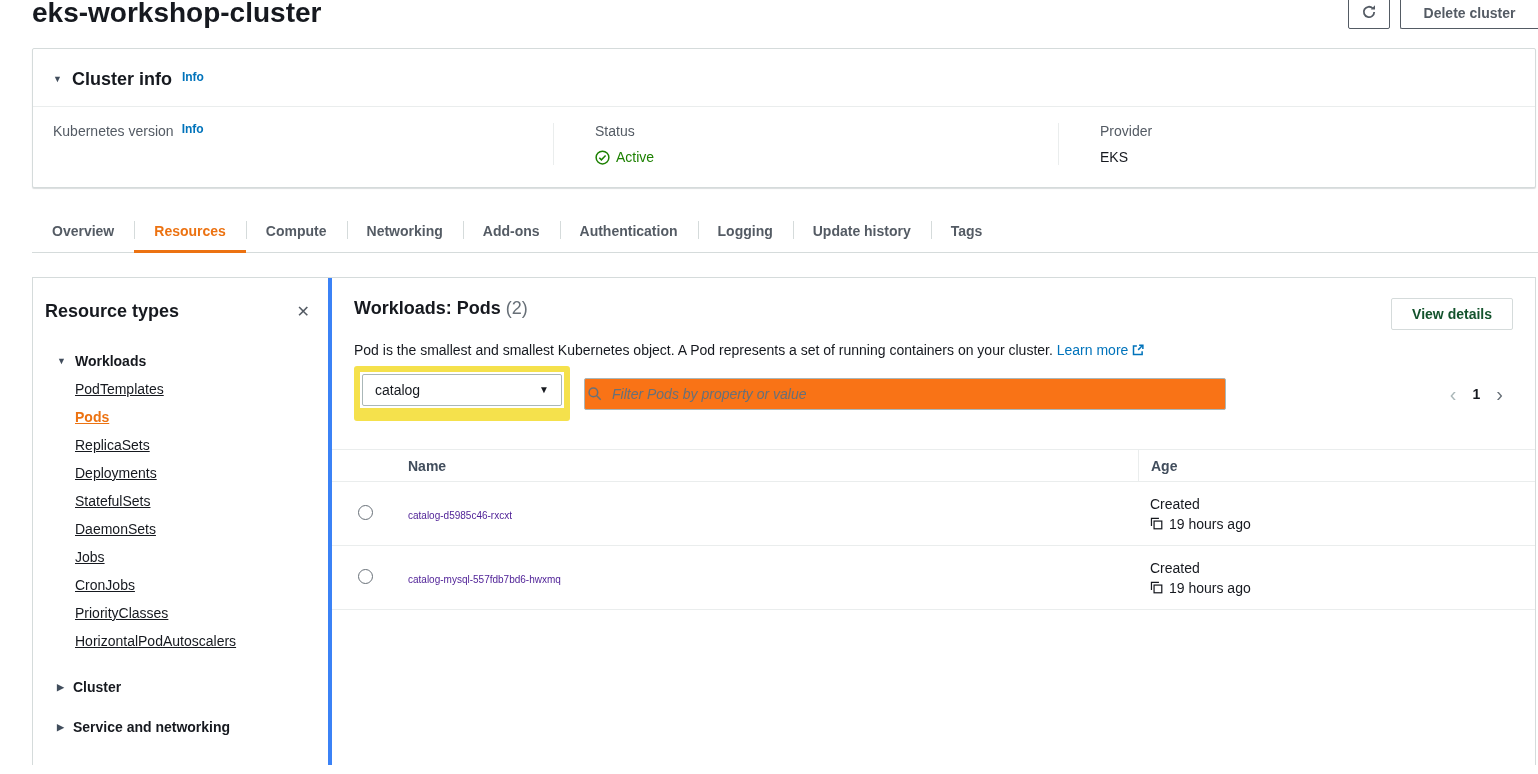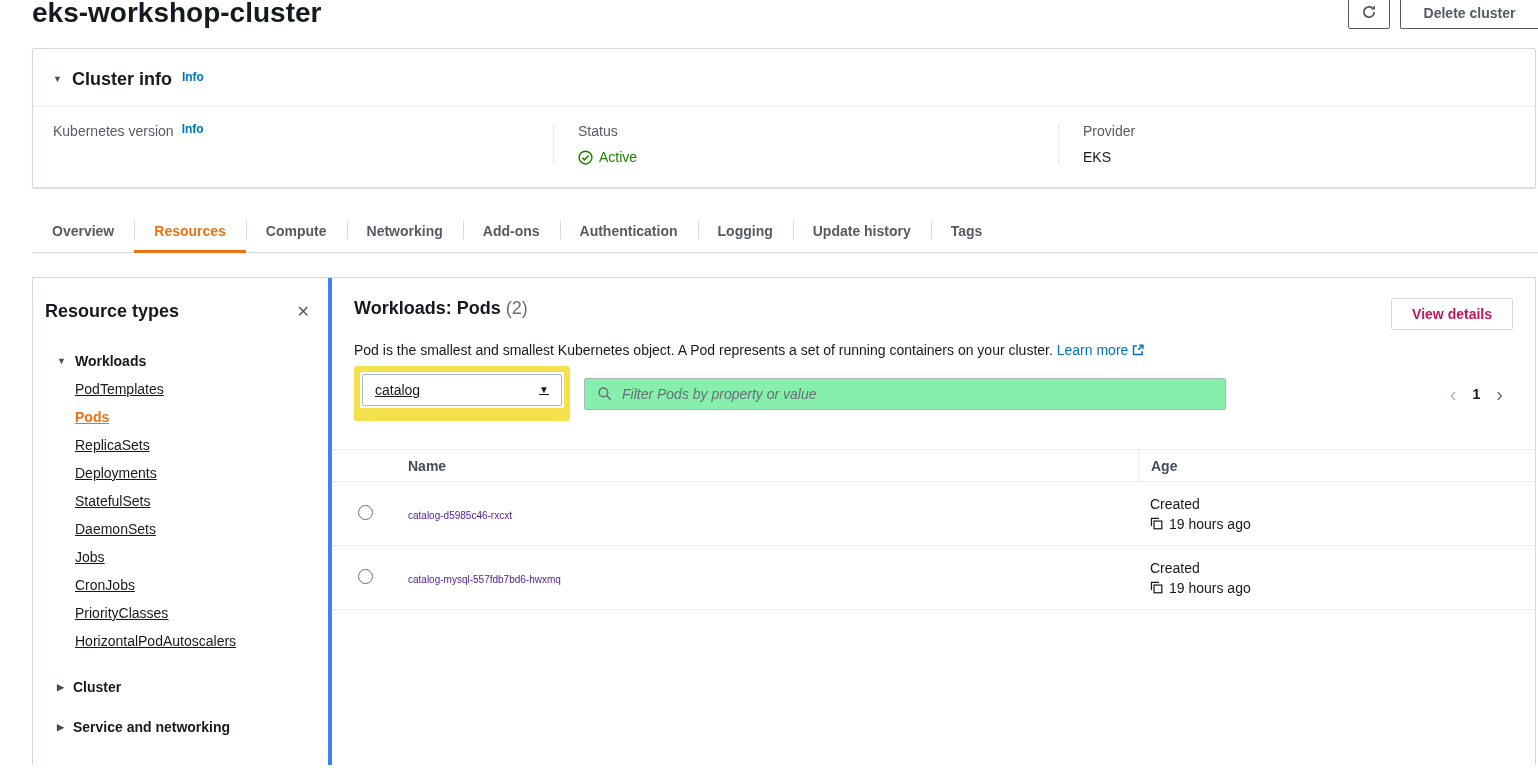--- a/index.html
+++ b/index.html
@@ -19,39 +19,39 @@
   .page-title { font-size: 28px; font-weight: 700; line-height: 38px; margin-top: -6px; }
   .header-actions { display: flex; gap: 10px; align-items: flex-start; margin-top: -3px; }
   .btn {
     background: #fff; border: 1px solid #545b64; border-radius: 2px;
     color: #545b64; font-weight: 700; font-size: 14px;
     padding: 5px 20px; height: 32px; cursor: pointer;
     font-family: "Liberation Sans", sans-serif;
   }
   .btn.icon-btn { width: 42px; padding: 4px 0; display: flex; align-items: center; justify-content: center; }
   .btn.delete-btn { min-width: 138px; border-right: none; border-top-right-radius: 0; border-bottom-right-radius: 0; }
-  .btn.disabled { border-color: #d5dbdb; color: #be185d; cursor: default; }
+  .btn.disabled { border-color: #d5dbdb; color: #14532d; cursor: default; }
 
   
   .card {
     margin: 4px 2px 0 32px;
     border: 1px solid #d5dbdb; border-radius: 2px;
     background: #fff; box-shadow: 0 1px 1px rgba(0,28,36,0.15);
   }
   .card-header { display: flex; align-items: center; gap: 10px; padding: 20px 20px 16px 20px; }
   .caret { font-size: 9px; color: #414d5c; line-height: 1; }
   .card-title { font-size: 18px; font-weight: 700; }
   .info-link { color: #0073bb; font-size: 12px; font-weight: 700; text-decoration: none; position: relative; top: -3px; cursor: pointer; }
   .card-divider { border-top: 1px solid #eaeded; }
   .card-body {
     display: grid; grid-template-columns: 500px 505px 1fr;
     padding: 16px 20px 22px 20px;
   }
   .field-col { padding-left: 0; }
-  .field-col + .field-col { border-left: 1px solid #eaeded; padding-left: 24px; }
+  .field-col + .field-col { border-left: 1px solid #eaeded; padding-left: 41px; }
   .field-label { color: #545b64; font-size: 14px; display: flex; gap: 8px; align-items: baseline; }
   .field-value { margin-top: 10px; font-size: 14px; display: flex; align-items: center; gap: 6px; }
   .status-active { color: #1d8102; }
 
   
   .tabs { display: flex; margin: 24px 0 0 32px; border-bottom: 1px solid #d5dbdb; padding-right: 2px; }
   .tab {
     position: relative; padding: 11px 20px 13px 20px;
     font-weight: 700; color: #545b64; cursor: pointer; font-size: 14px;
   }
@@ -89,26 +89,26 @@
 
   .filter-row { display: flex; align-items: center; gap: 14px; margin-top: 8px; }
   .highlight-box {
     border: 6px solid #f5e14c; border-bottom-width: 13px; border-radius: 3px;
     padding: 2px; background: #fff;
   }
   .dropdown {
     width: 200px; height: 32px; background: #fff;
     border: 1px solid #aab7b8; border-radius: 2px;
     display: flex; align-items: center; justify-content: space-between;
-    padding: 0 12px; cursor: pointer; font-size: 14px; text-decoration: underline;
+    padding: 0 12px; cursor: pointer; font-size: 14px;
   }
   .dropdown .caret { font-size: 10px; color: #16191f; }
   .search-box {
     width: 642px; height: 32px; border: 1px solid #aab7b8; border-radius: 2px;
-    display: flex; align-items: center; gap: 8px; padding: 0 12px; background: #86efac;
+    display: flex; align-items: center; gap: 8px; padding: 0 2px; background: #f97316;
   }
   .search-box input {
     border: none; outline: none; flex: 1; font-size: 14px;
     font-family: "Liberation Sans", sans-serif; color: #16191f; background: transparent;
   }
   .search-box input::placeholder { color: #687078; font-style: italic; }
   .pagination { margin-left: auto; display: flex; align-items: center; gap: 16px; padding-right: 10px; }
   .pg-chevron { font-size: 20px; line-height: 1; color: #687078; cursor: pointer; }
   .pg-chevron.disabled { color: #aab7b8; cursor: default; }
   .pg-current { font-weight: 700; font-size: 14px; color: #16191f; }

